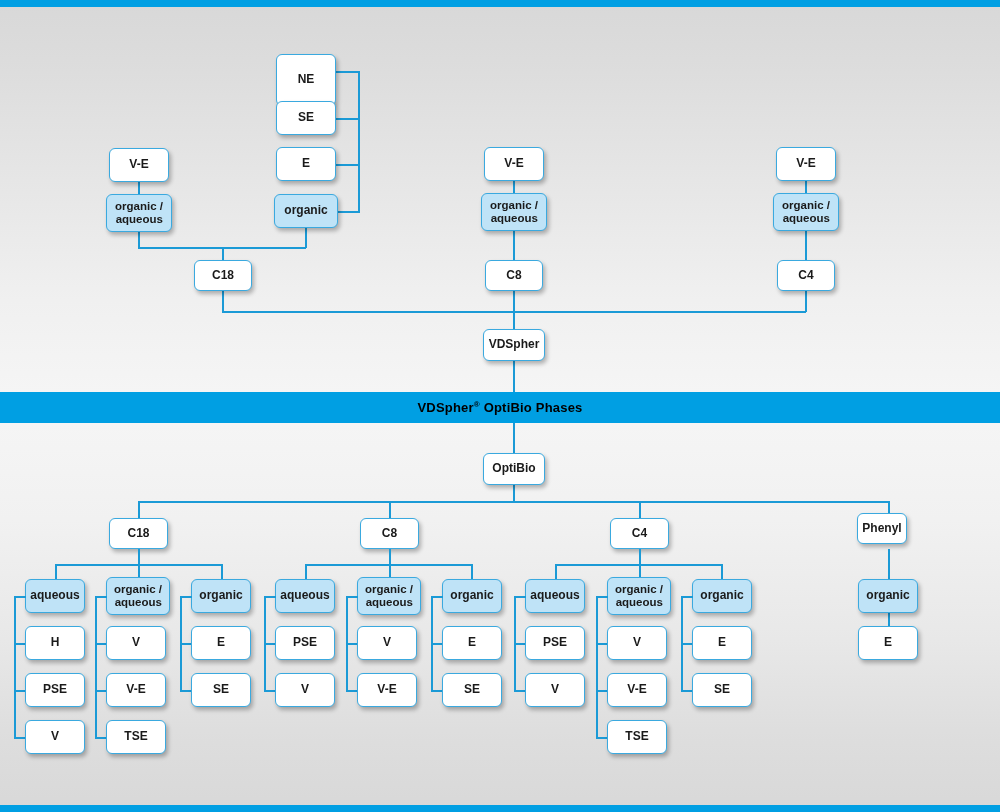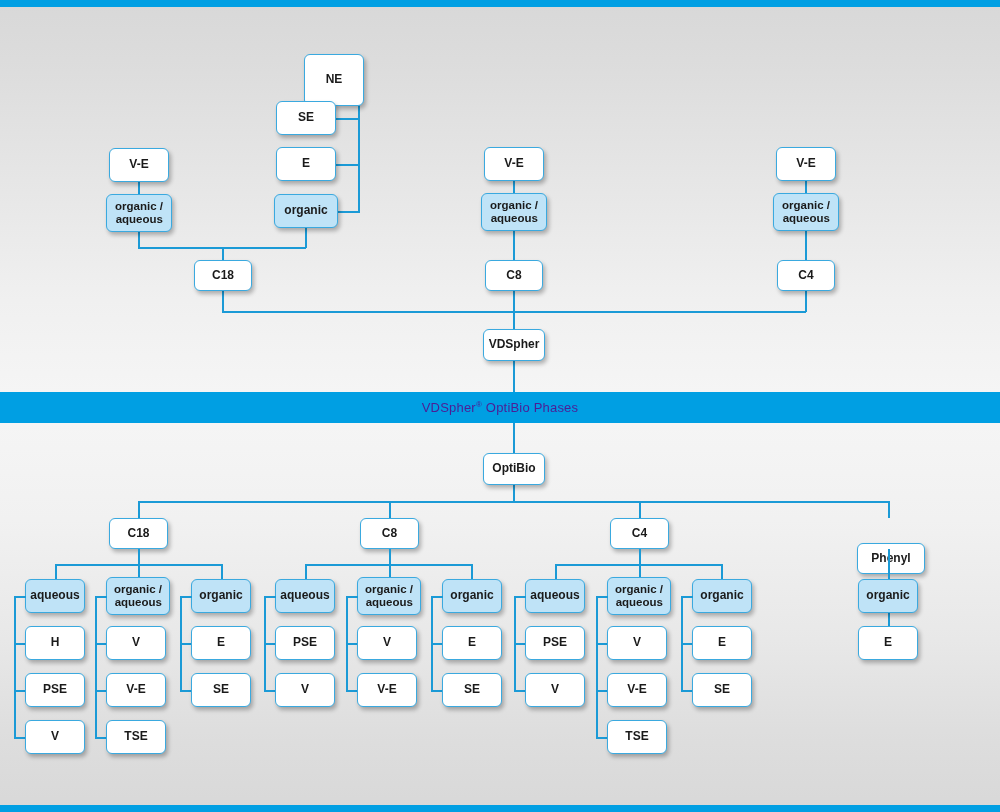--- a/index.html
+++ b/index.html
@@ -36,23 +36,23 @@
   .stripe.bottom{bottom:0;}
 
   
   .banner{
     position:absolute;
     left:0;top:392px;width:1000px;height:31px;
     background:#009fe3;
     display:flex;align-items:center;justify-content:center;
   }
   .banner .banner-text{
-    color:#4c1d95;
+    color:#000000;
     font-size:13px;
-    font-weight:normal;
+    font-weight:bold;
     letter-spacing:.2px;
     white-space:nowrap;
   }
   .banner .banner-text sup{
     font-size:8px;
     vertical-align:super;
     line-height:0;
   }
 
   
@@ -128,21 +128,21 @@
 
   <div class="node" style="left:109px;top:148px;width:60px;height:34px;">
     <span class="lbl">V-E</span>
     </div>
 
   <div class="node blue two-line" style="left:106px;top:194px;width:66px;height:38px;">
     <span class="lbl">organic /
 aqueous</span>
     </div>
 
-  <div class="node" style="left:276px;top:54px;width:60px;height:52px;margin-left:28px;">
+  <div class="node" style="left:276px;top:54px;width:60px;height:52px;">
     <span class="lbl">NE</span>
     </div>
 
   <div class="node" style="left:276px;top:101px;width:60px;height:34px;">
     <span class="lbl">SE</span>
     </div>
 
   <div class="node" style="left:276px;top:147px;width:60px;height:34px;">
     <span class="lbl">E</span>
     </div>
@@ -199,21 +199,21 @@
 
   <div class="node" style="left:109px;top:518px;width:59px;height:31px;">
     <span class="lbl">C18</span>
     </div>
   <div class="node" style="left:360px;top:518px;width:59px;height:31px;">
     <span class="lbl">C8</span>
     </div>
   <div class="node" style="left:610px;top:518px;width:59px;height:31px;">
     <span class="lbl">C4</span>
     </div>
-  <div class="node" style="left:857px;top:543px;width:68px;height:31px;">
+  <div class="node" style="left:857px;top:513px;width:50px;height:31px;">
     <span class="lbl">Phenyl</span>
     </div>
 
   <div class="node" style="left:483px;top:453px;width:62px;height:32px;">
     <span class="lbl">OptiBio</span>
     </div>
 
   <div class="ln v" style="left:138px;top:549px;height:16px;"></div>
   <div class="ln h" style="left:55px;top:564px;width:167px;"></div>
   <div class="ln v" style="left:55px;top:564px;height:15px;"></div>

